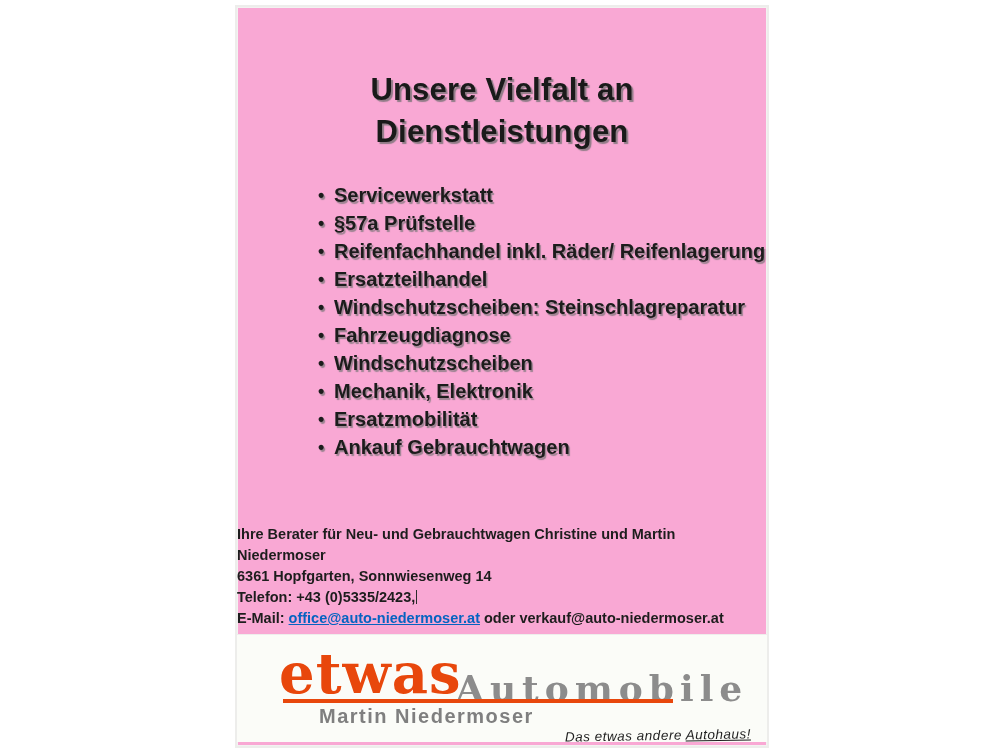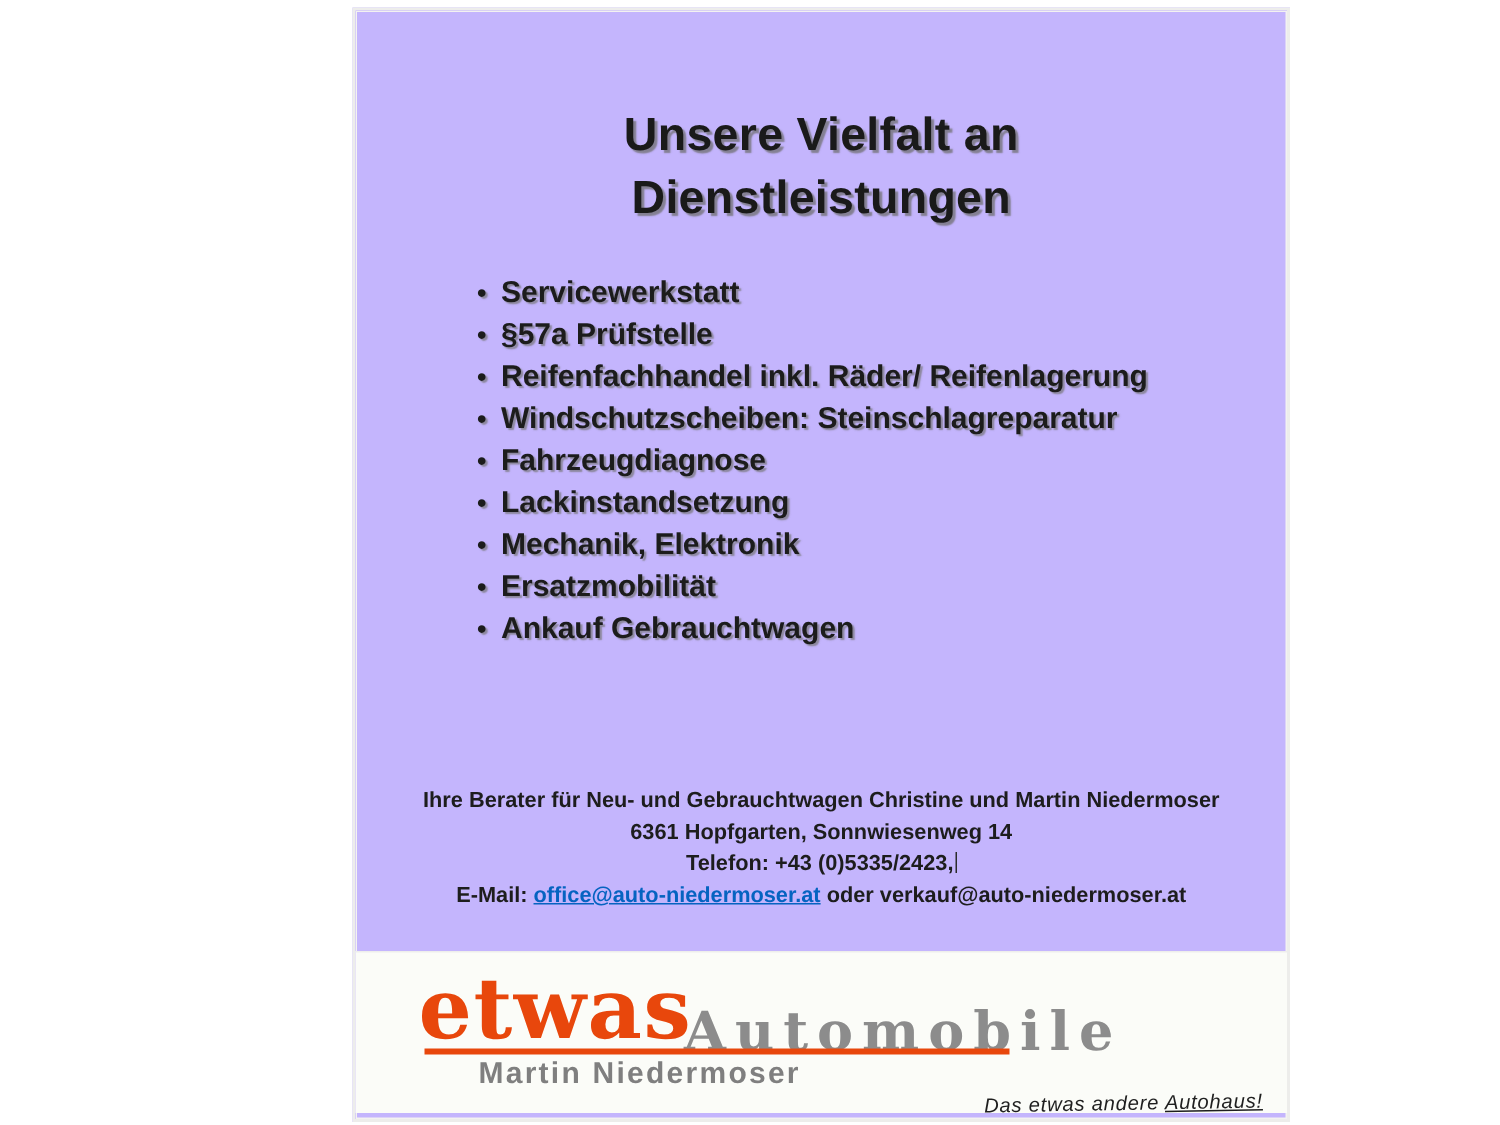--- a/index.html
+++ b/index.html
@@ -8,22 +8,22 @@
     background: #ffffff;
     font-family: "Liberation Sans", sans-serif;
     overflow: hidden;
   }
   .canvas { position: relative; width: 1000px; height: 750px; background: #ffffff; }
 
   
   .flyer {
     position: absolute;
     left: 235px; top: 5px;
-    width: 625px; height: 743px;
-    background: #c4b5fd;
+    width: 534px; height: 743px;
+    background: #f9a8d4;
     border: 2px solid #ededeb;
     box-shadow: inset 0 0 0 1px #f3f2f1;
   }
 
   .flyer-title {
     position: absolute;
     top: 62px; left: 0; right: 0;
     text-align: center;
     font-size: 31px;
     line-height: 42px;
@@ -52,21 +52,21 @@
     content: "\2022";
     position: absolute;
     left: -16px;
     font-size: 18px;
   }
   .service-list li.cont::before { content: ""; }
 
   .contact {
     position: absolute;
     top: 517px; left: 0; right: 0;
-    text-align: center;
+    text-align: left;
     font-size: 14.5px;
     font-weight: 600;
     line-height: 21px;
     color: #1d1d1d;
   }
   .contact a {
     color: #0563c1;
     text-decoration: underline;
     font-weight: 600;
   }
@@ -142,23 +142,24 @@
 
     <div class="flyer-title">
       <div>Unsere Vielfalt an</div>
       <div>Dienstleistungen</div>
     </div>
 
     <ul class="service-list">
       <li>Servicewerkstatt</li>
       <li>§57a Prüfstelle</li>
       <li>Reifenfachhandel inkl. Räder/ Reifenlagerung</li>
+      <li>Ersatzteilhandel</li>
       <li>Windschutzscheiben: Steinschlagreparatur</li>
       <li>Fahrzeugdiagnose</li>
-      <li>Lackinstandsetzung</li>
+      <li>Windschutzscheiben</li>
       <li>Mechanik, Elektronik</li>
       <li>Ersatzmobilität</li>
       <li>Ankauf Gebrauchtwagen</li>
     </ul>
 
     <div class="contact">
       <div>Ihre Berater für Neu- und Gebrauchtwagen Christine und Martin Niedermoser</div>
       <div>6361 Hopfgarten, Sonnwiesenweg 14</div>
       <div><span>Telefon: +43 (0)5335/2423,</span><span class="text-cursor"></span></div>
       <div><span>E-Mail: </span><a href="#">office@auto-niedermoser.at</a><span> oder verkauf@auto-niedermoser.at</span></div>

